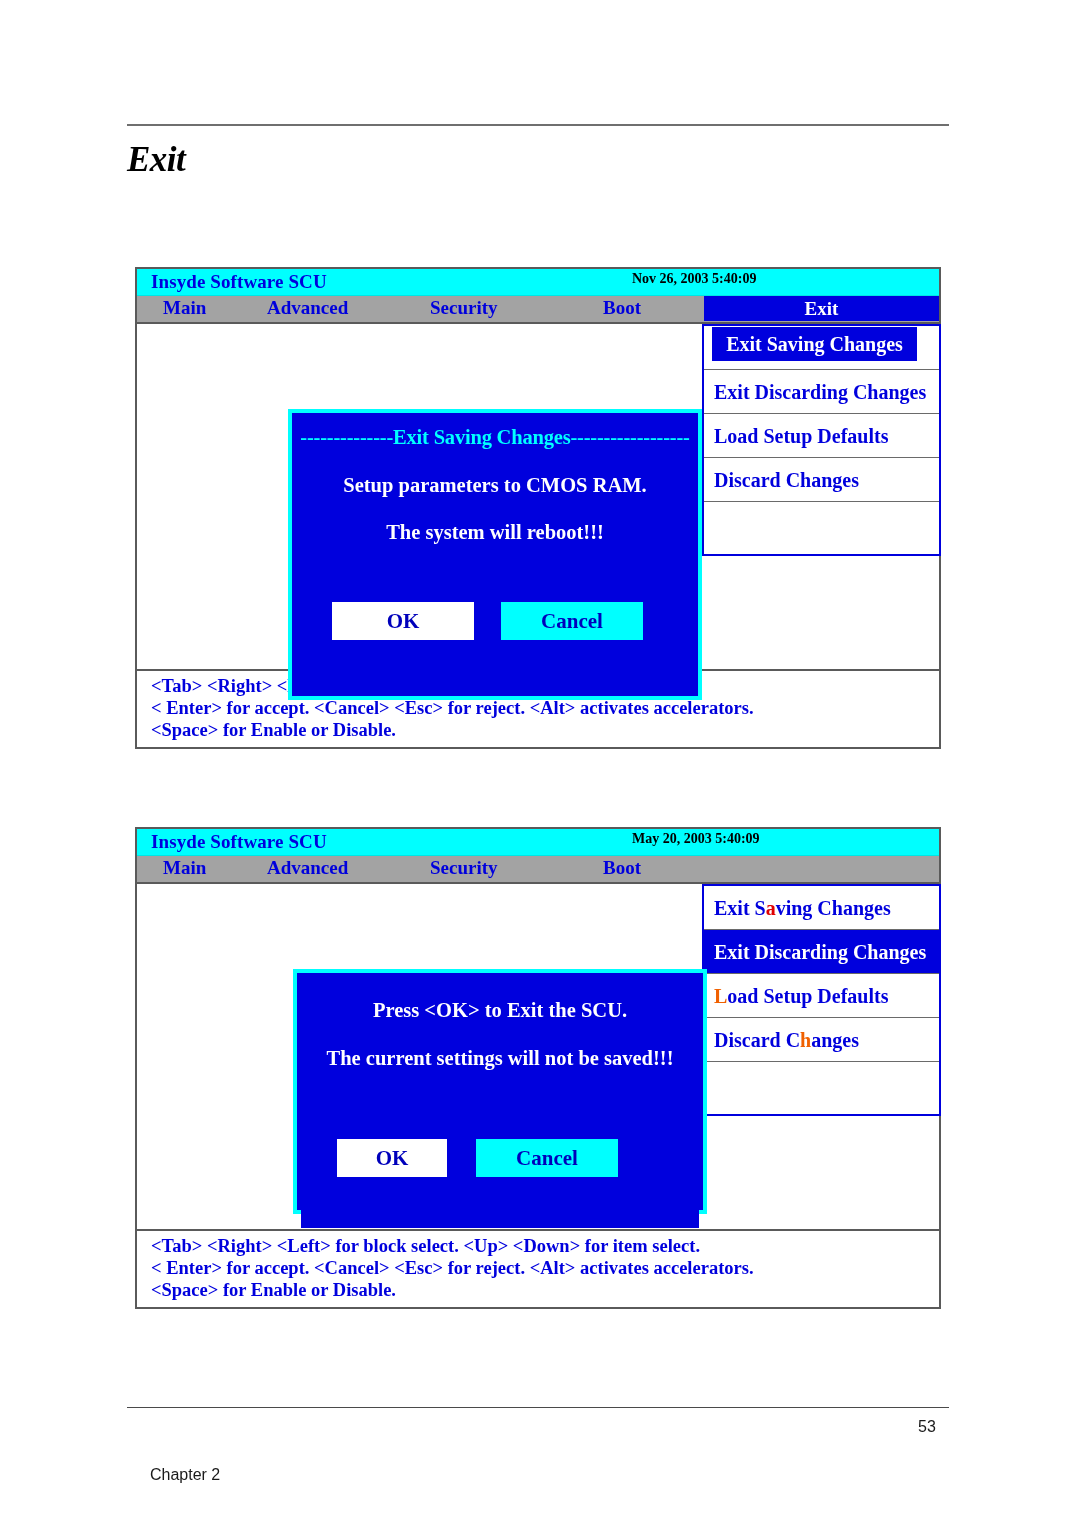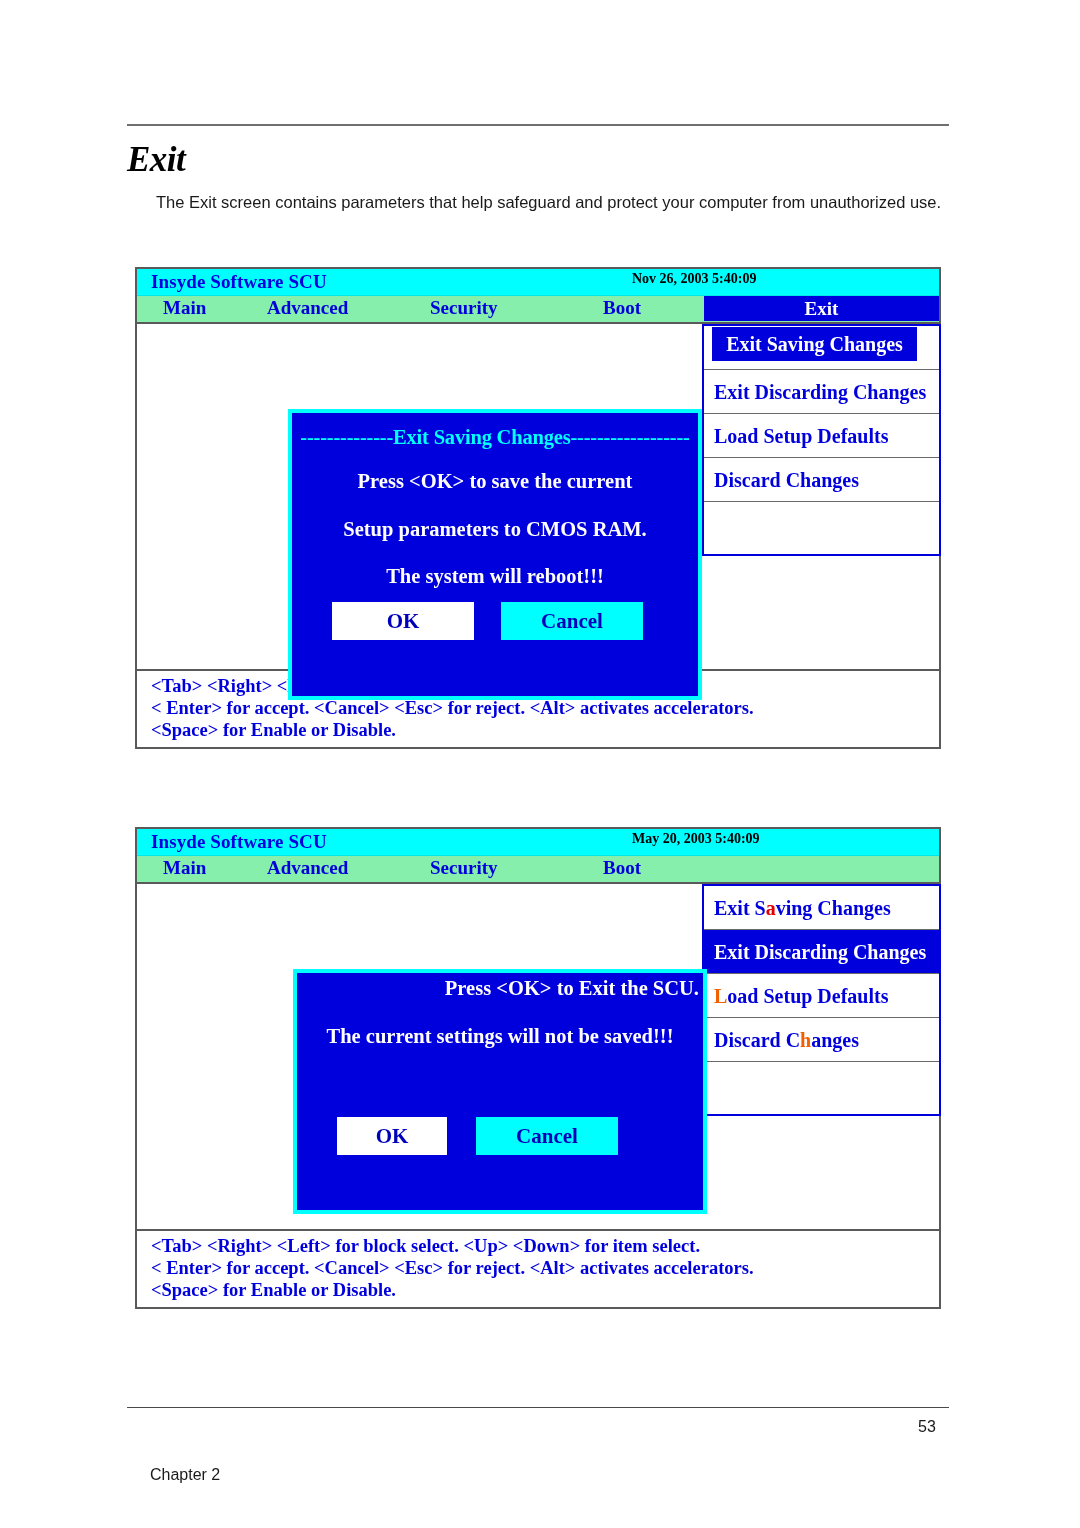--- a/index.html
+++ b/index.html
@@ -94,21 +94,21 @@
     position: absolute;
     left: 495px; top: 2px;
     font-size: 14px;
     font-weight: bold;
     color: #000000;
   }
 
   .bios-menubar {
     height: 26px;
     position: relative;
-    background: #86efac;
+    background: #a3a3a3;
     border-bottom: 2px solid #5a5a5a;
     padding-left: 12px;
   }
   .menu-tab {
     position: absolute;
     top: 1px;
     font-size: 19px;
     font-weight: bold;
     color: #0000dd;
     white-space: nowrap;
@@ -258,21 +258,20 @@
 </style>
 </head>
 <body>
 
 <div class="page">
 
   <div class="top-rule"></div>
 
   <div class="doc-title">Exit</div>
 
-  <div class="intro-text">The Exit screen contains parameters that help safeguard and protect your computer from unauthorized use.</div>
 
   <div class="bios" style="left:135px; top:267px;">
 
     <div class="bios-titlebar">
       <span class="brand">Insyde Software SCU</span>
       <span class="clock">Nov 26, 2003 5:40:09</span>
     </div>
 
     <div class="bios-menubar">
       <span class="menu-tab t-main">Main</span>
@@ -292,21 +291,20 @@
         <div class="dd-item">Load Setup Defaults</div>
         <div class="dd-item">Discard Changes</div>
         <div class="dd-item blank"></div>
       </div>
 
       <div class="dialog" style="left:151px; top:85px; width:414px; height:291px;">
         <div class="dialog-inner">
 
           <div class="dlg-title"><span>--------------</span><span>Exit Saving Changes</span><span>------------------</span></div>
 
-          <div class="dlg-line" style="margin-top:21px;">Press   &lt;OK&gt;   to   save   the current</div>
           <div class="dlg-line" style="margin-top:25px;">Setup parameters to CMOS RAM.</div>
           <div class="dlg-line" style="margin-top:24px;">The system will reboot!!!</div>
 
           <div class="dlg-buttons" style="top:185px;">
             <div class="btn ok" style="left:36px;  width:142px;">OK</div>
             <div class="btn cancel" style="left:205px; width:142px;">Cancel</div>
           </div>
 
         </div>
       </div>
@@ -346,21 +344,21 @@
 
         <div class="dd-item"><span>Discard C</span><span class="accel">h</span><span>anges</span></div>
 
         <div class="dd-item blank"></div>
       </div>
 
       <div class="dialog" style="left:156px; top:85px; width:414px; height:245px;">
         <div class="dialog-inner">
 
 
-          <div class="dlg-line" style="text-align:right;">Press   &lt;OK&gt;   to   Exit   the SCU.</div>
+          <div class="dlg-line" style="margin-top:22px;">Press   &lt;OK&gt;   to   Exit   the SCU.</div>
           <div class="dlg-line" style="margin-top:25px;">The current settings will not be saved!!!</div>
 
           <div class="dlg-buttons" style="top:140px;">
             <div class="btn ok" style="left:36px;  width:110px;">OK</div>
             <div class="btn cancel" style="left:175px; width:142px;">Cancel</div>
           </div>
 
         </div>
       </div>
 

